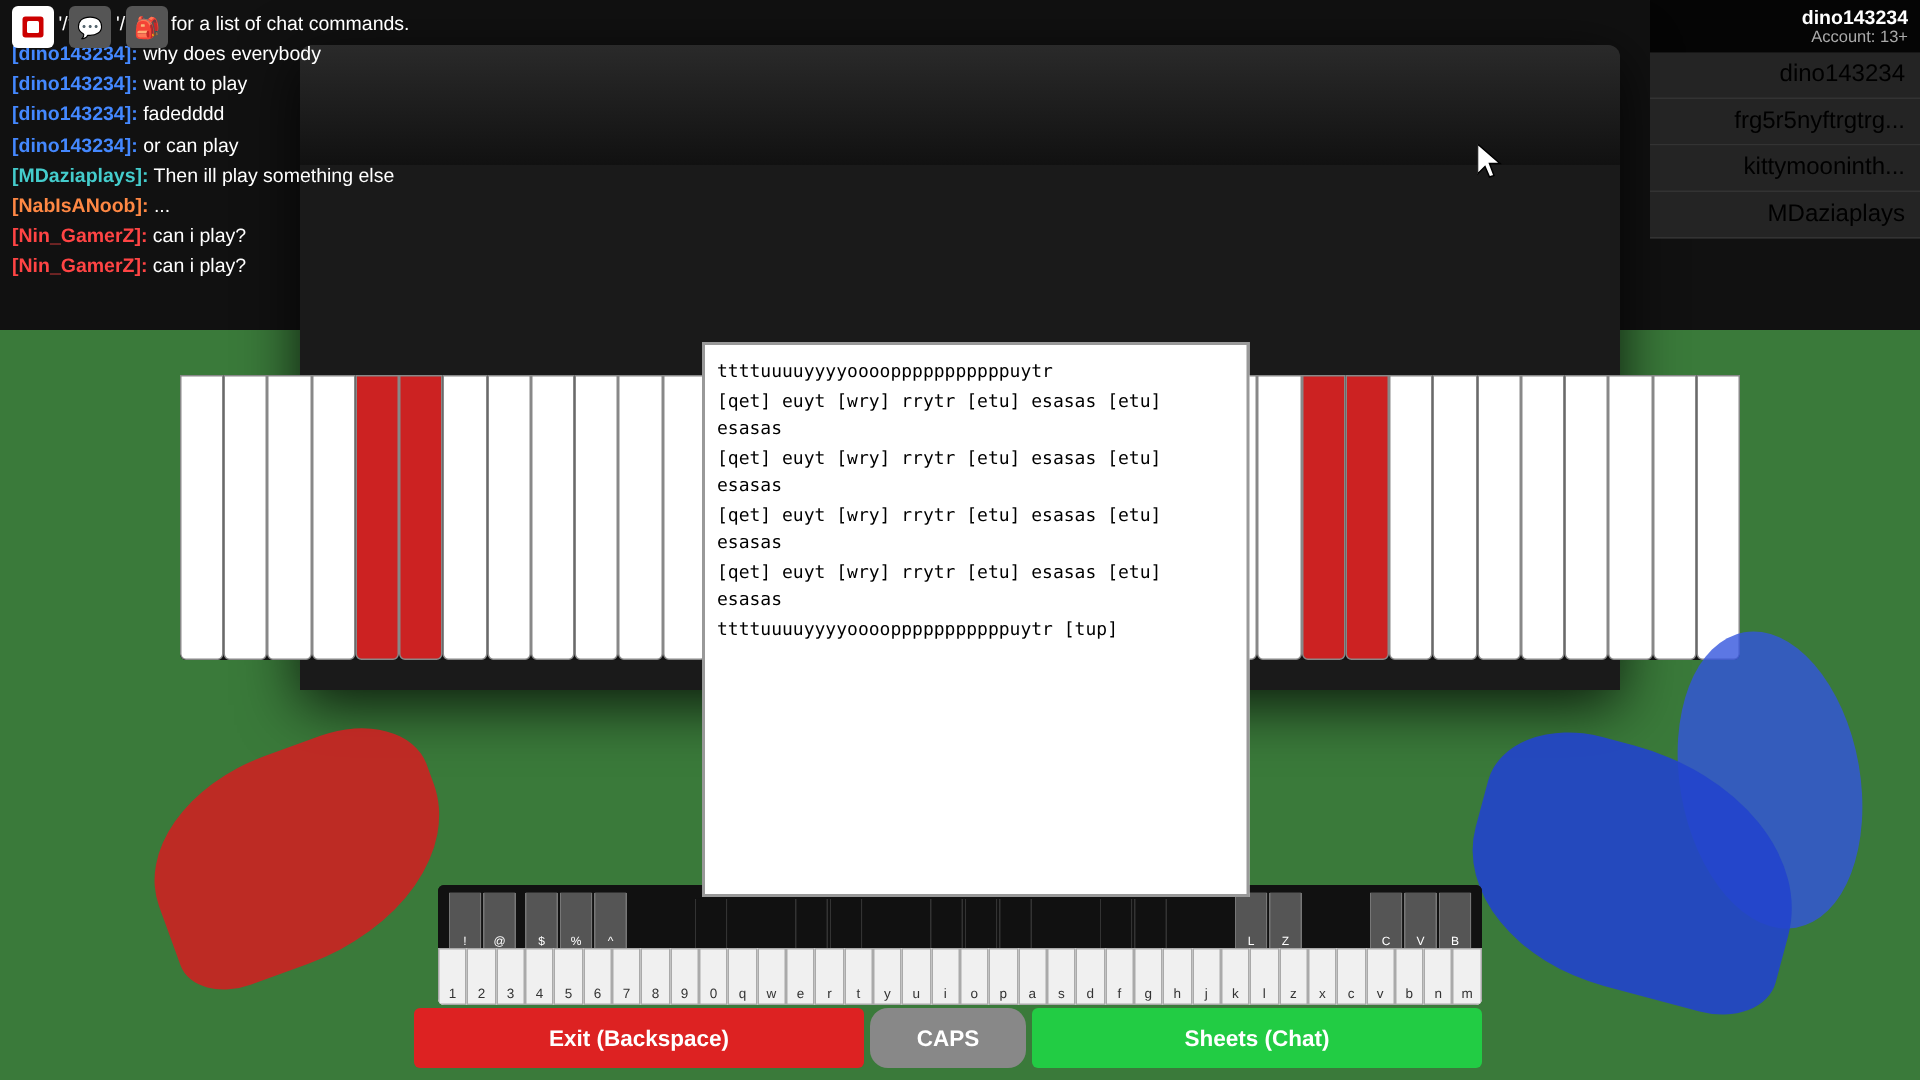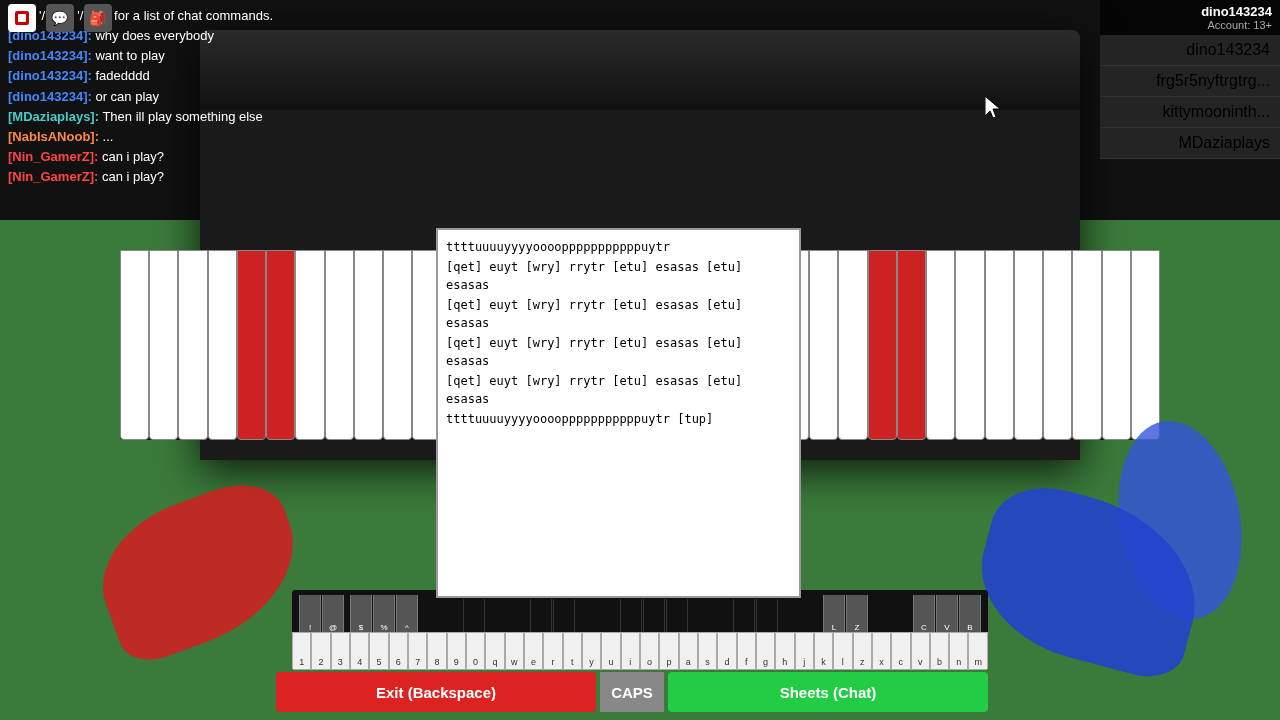--- a/index.html
+++ b/index.html
@@ -182,21 +182,21 @@
       background: rgba(40,40,40,0.85);
       padding: 6px 10px;
       border-bottom: 1px solid #333;
       text-align: right;
     }
 
     
     #sheet-modal {
       position: absolute;
       top: 228px;
-      left: 436px;
+      left: 468px;
       width: 365px;
       height: 370px;
       background: white;
       border: 2px solid #999;
       z-index: 20;
       overflow-y: auto;
       padding: 8px;
       font-size: 12px;
       color: #000;
       font-family: monospace;
@@ -268,27 +268,27 @@
       background: #dd2222;
       color: white;
       font-size: 15px;
       font-weight: bold;
       border: none;
       border-radius: 4px;
       cursor: pointer;
     }
 
     .btn-caps {
-      width: 64px;
+      width: 104px;
       background: #888;
       color: white;
       font-size: 15px;
       font-weight: bold;
       border: none;
-      border-radius: 0;
+      border-radius: 12px;
       cursor: pointer;
     }
 
     .btn-sheets {
       flex: 1;
       background: #22cc44;
       color: white;
       font-size: 15px;
       font-weight: bold;
       border: none;

